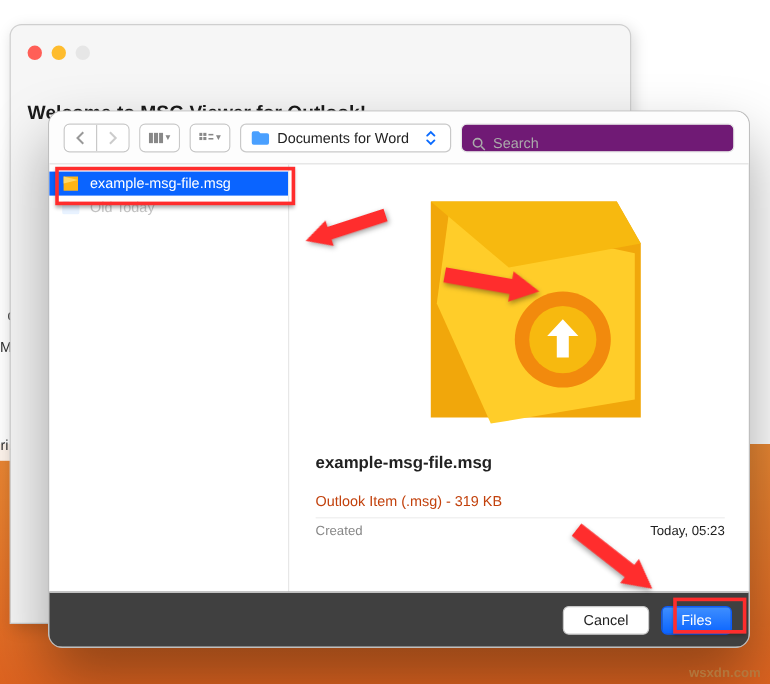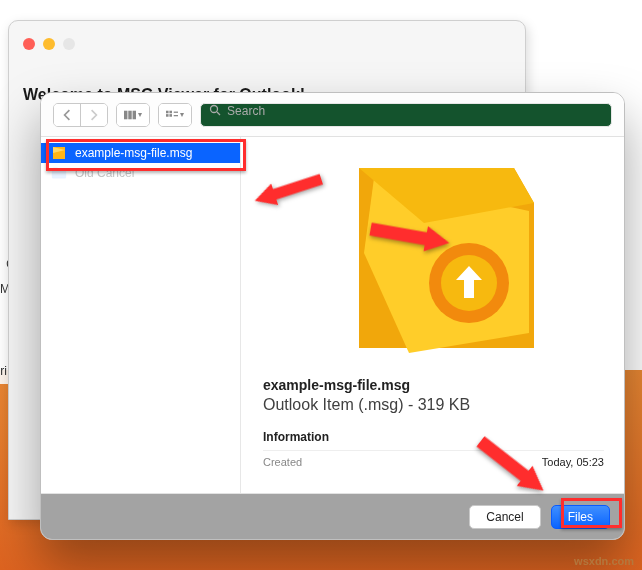--- a/index.html
+++ b/index.html
@@ -22,43 +22,43 @@
 
 .toolbar { height: 44px; border-bottom: 1px solid #e1e1e1; display: flex; align-items: center; gap: 8px; padding: 0 12px; background:#fdfdfd;}
 .seg { display:inline-flex; border:1px solid #c9c9c9; border-radius:5px; overflow:hidden; height:24px; background:#fff;}
 .seg button { border:none; background:#fff; padding: 0 7px; display:flex; align-items:center; justify-content:center; cursor:default; color:#555;}
 .seg button + button { border-left:1px solid #c9c9c9; }
 .seg svg { width:12px; height:12px; }
 .loc-pop { display:inline-flex; align-items:center; gap:6px; height:24px; padding:0 8px; border:1px solid #c9c9c9; border-radius:5px; background:#fff; font-size:12px; color:#222;}
 .loc-pop .folder-icn { width:16px;height:14px; }
 .loc-pop .chev { display:flex;align-items:center;justify-content:center; margin-left:4px; color:#0a6bff; }
 .loc-pop .chev svg{width:16px;height:16px;}
-.search-wrap { flex:1; display:flex; align-items:flex-start; gap:6px; height:24px; padding:0 8px; border:1px solid #e6e6e6; border-radius:5px; color:#aaa; font-size:12px; background:#14532d;}
+.search-wrap { flex:1; display:flex; align-items:flex-end; gap:6px; height:24px; padding:0 8px; border:1px solid #e6e6e6; border-radius:5px; color:#aaa; font-size:12px; background:#701a75;}
 .search-wrap svg { width:12px;height:12px; }
 
 .sheet-body { flex:1; display:flex; }
 .file-list { width:200px; border-right:1px solid #e7e7e7; padding-top:6px; }
 .file-row { display:flex; align-items:center; gap:8px; padding:3px 10px; font-size:12px; }
 .file-row.selected { background:#0a64ff; color:#fff; }
 .file-row .file-icn { width:16px; height:14px; flex-shrink:0;}
 .file-row.dim { color:#c5c5c5; }
 .file-row.dim .file-icn { opacity:.4; }
 .hl-box { position:absolute; border:3px solid #ff2d2d; box-shadow:0 2px 3px rgba(0,0,0,.3); pointer-events:none; }
 .hl-1 { left:46px; top:139px; width:200px; height:32px; }
 .hl-2 { left:561px; top:498px; width:61px; height:30px; }
 
 .preview { flex:1; display:flex; flex-direction:column; padding:12px 20px 8px 22px; }
 .preview-img { flex:0 0 auto; height:218px; display:flex; align-items:center; justify-content:center; }
 .preview-name { margin-top:10px; font-size:14px; font-weight:600; color:#222;}
-.preview-sub { font-size:16px; color:#404040; margin-top:3px;}
+.preview-sub { font-size:12px; color:#c2410c; margin-top:18px;}
 .info-head { margin-top:16px; font-size:12px; font-weight:600; color:#222;}
 .info-row { display:flex; justify-content:space-between; font-size:11px; color:#888; border-top:1px solid #eee; margin-top:6px; padding-top:5px;}
 .info-row .val { color:#222; }
 
-.sheet-footer { height:46px; border-top:1px solid #e2e2e2; display:flex; align-items:center; justify-content:flex-end; gap:10px; padding:0 14px; background:#a3a3a3;}
+.sheet-footer { height:46px; border-top:1px solid #e2e2e2; display:flex; align-items:center; justify-content:flex-end; gap:10px; padding:0 14px; background:#404040;}
 .btn { height:24px; padding:0 16px; border-radius:5px; border:1px solid #c8c8c8; background:#fff; font-size:12px; color:#222; display:flex; align-items:center;}
 .btn.primary { background: linear-gradient(180deg,#3f8fff,#0a64ff); border:1px solid #0a5bff; color:#fff; font-weight:500; }
 
 .arrow { position:absolute; width:90px; height:40px; pointer-events:none;}
 .arrow svg { width:100%; height:100%; filter: drop-shadow(1px 2px 2px rgba(0,0,0,.35)); }
 .arrow path, .arrow polygon { fill:#ff2d2d; }
 .arrow-1 { left:253px; top:172px; width:70px; height:36px; transform:rotate(-18deg);}
 .arrow-2 { left:370px; top:218px; width:80px; height:36px; transform:rotate(10deg);}
 .arrow-3 { left:472px; top:446px; width:80px; height:40px; transform:rotate(38deg);}
 
@@ -119,20 +119,31 @@
             <rect x="0" y="0" width="3" height="3" fill="#888"></rect>
             <rect x="4" y="0" width="3" height="3" fill="#888"></rect>
             <rect x="0" y="4" width="3" height="3" fill="#888"></rect>
             <rect x="4" y="4" width="3" height="3" fill="#888"></rect>
             <rect x="9" y="1" width="5" height="1.5" fill="#888"></rect>
             <rect x="9" y="5" width="5" height="1.5" fill="#888"></rect>
           </svg>
           <span style="font-size:8px;margin-left:2px;color:#888;">▾</span>
         </button>
     </div>
+    <div class="loc-pop">
+      <svg class="folder-icn" viewBox="0 0 20 16">
+          <path d="M1 3a2 2 0 012-2h5l2 2h7a2 2 0 012 2v8a2 2 0 01-2 2H3a2 2 0 01-2-2V3z" fill="#4aa0ff"></path>
+        </svg>
+      <span>Documents for Word</span>
+      <span class="chev">
+          <svg viewBox="0 0 12 16">
+            <path d="M3 6l3-3 3 3M3 10l3 3 3-3" fill="none" stroke="#0a6bff" stroke-width="1.6" stroke-linecap="round"></path>
+          </svg>
+        </span>
+    </div>
     <div class="search-wrap">
       <svg viewBox="0 0 12 12">
           <circle cx="5" cy="5" r="3.5" fill="none" stroke="#aaa" stroke-width="1.3"></circle>
           <line x1="8" y1="8" x2="11" y2="11" stroke="#aaa" stroke-width="1.3"></line>
         </svg>
       <span>Search</span>
     </div>
   </div>
 
   <div class="sheet-body">
@@ -141,38 +152,37 @@
         <svg class="file-icn" viewBox="0 0 16 14">
             <path d="M2 1l12 0 0 12-12 0z" fill="#ffb516"></path>
             <path d="M2 1l12 3-12 3z" fill="#ffd766"></path>
           </svg>
         <span>example-msg-file.msg</span>
       </div>
       <div class="file-row dim">
         <svg class="file-icn" viewBox="0 0 20 16">
             <path d="M1 3a2 2 0 012-2h5l2 2h7a2 2 0 012 2v8a2 2 0 01-2 2H3a2 2 0 01-2-2V3z" fill="#c8e1ff"></path>
           </svg>
-        <span>Old Cancel</span>
+        <span>Old Today</span>
       </div>
     </div>
 
     <div class="preview">
       <div class="preview-img">
         <svg viewBox="0 0 220 210" width="220" height="210">
           <path d="M35 15 L190 15 L210 50 L210 195 L35 195 Z" fill="#f1a70b"></path>
           <path d="M50 25 L205 58 L205 180 L85 200 L40 100 Z" fill="#ffcd29"></path>
           <path d="M35 15 L190 15 L210 50 L100 70 Z" fill="#f7b90f"></path>
           <circle cx="145" cy="130" r="40" fill="#f28a0d"></circle>
           <circle cx="145" cy="130" r="28" fill="#f7b90f"></circle>
           <path d="M145 113 l13 14 h-8 v18 h-10 v-18 h-8 z" fill="#fff"></path>
         </svg>
       </div>
       <div class="preview-name">example-msg-file.msg</div>
       <div class="preview-sub">Outlook Item (.msg) - 319 KB</div>
-      <div class="info-head">Information</div>
       <div class="info-row">
         <span>Created</span>
         <span class="val">Today, 05:23</span>
       </div>
     </div>
   </div>
 
   <div class="sheet-footer">
     <button class="btn">Cancel</button>
     <button class="btn primary">Files</button>

